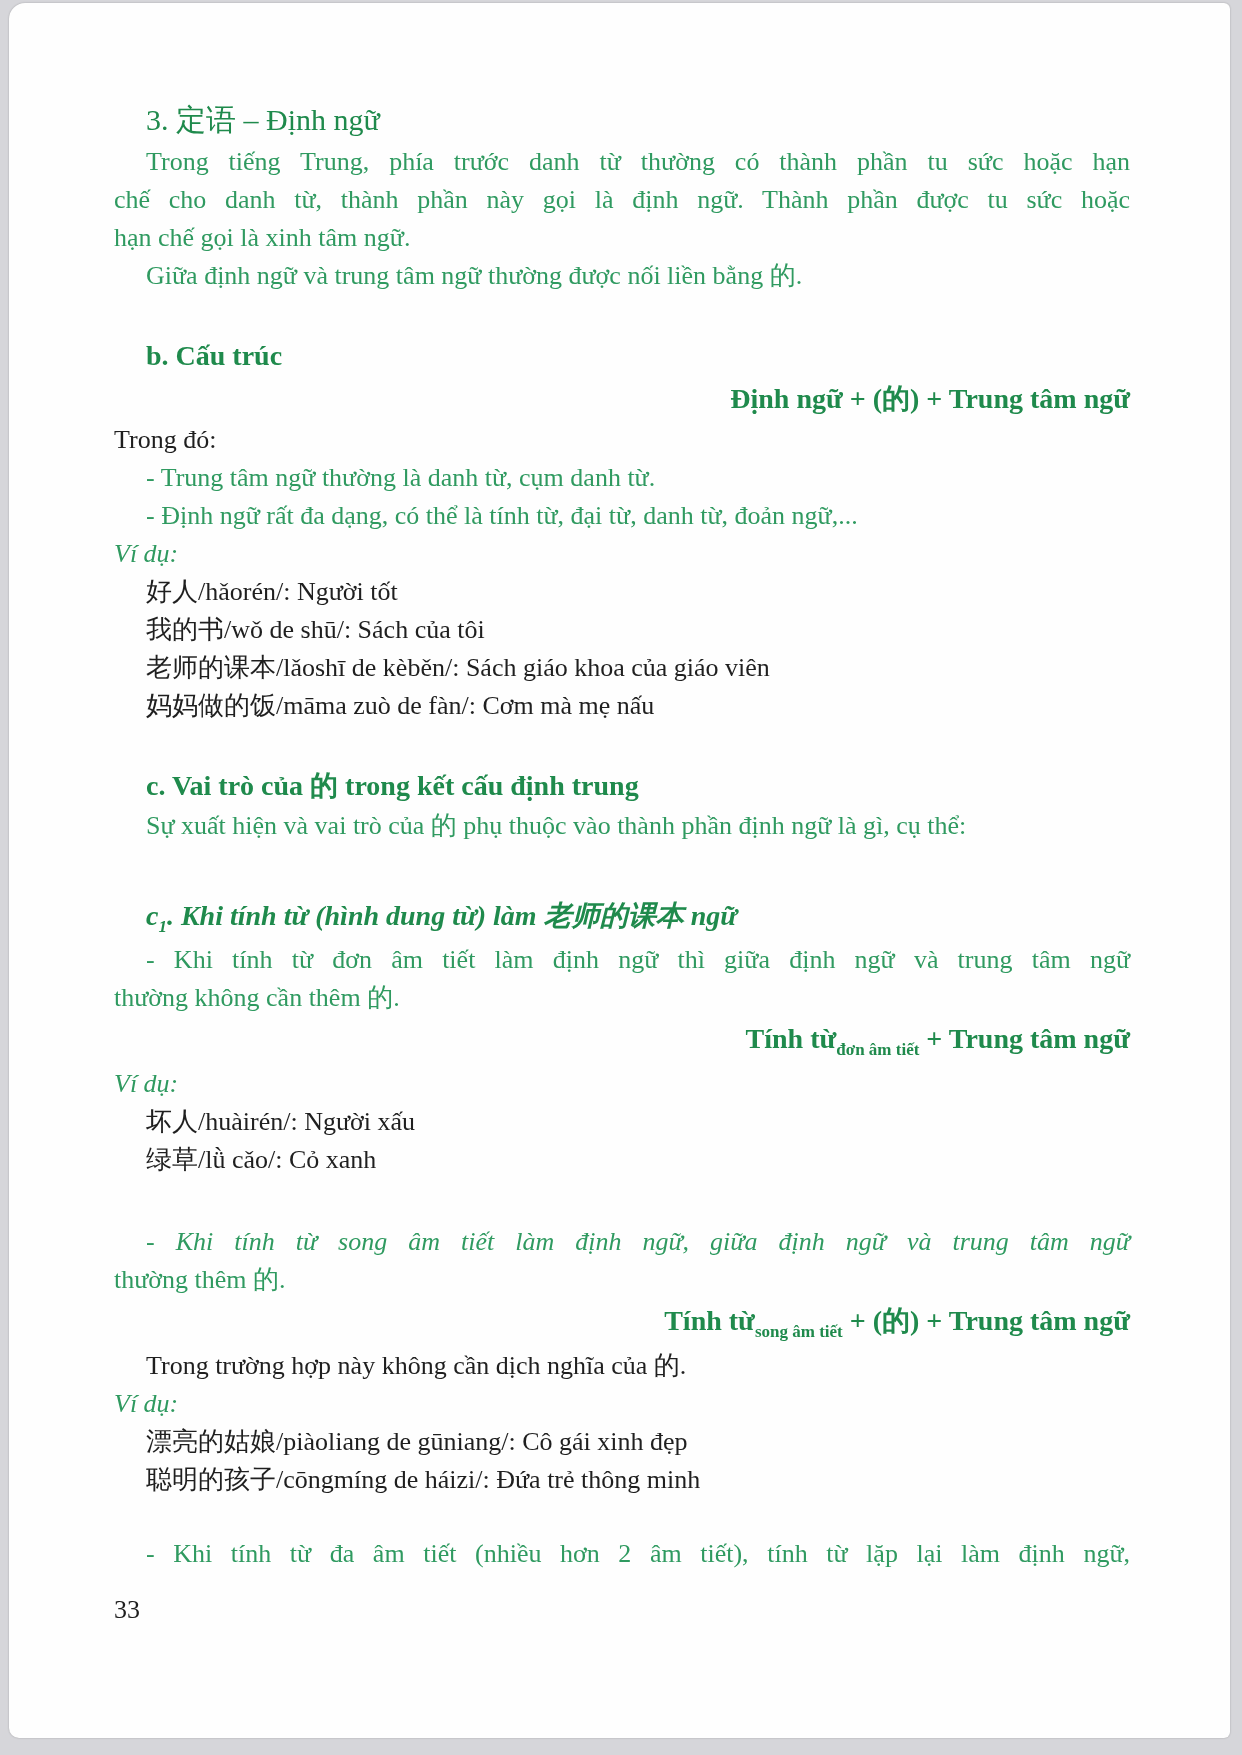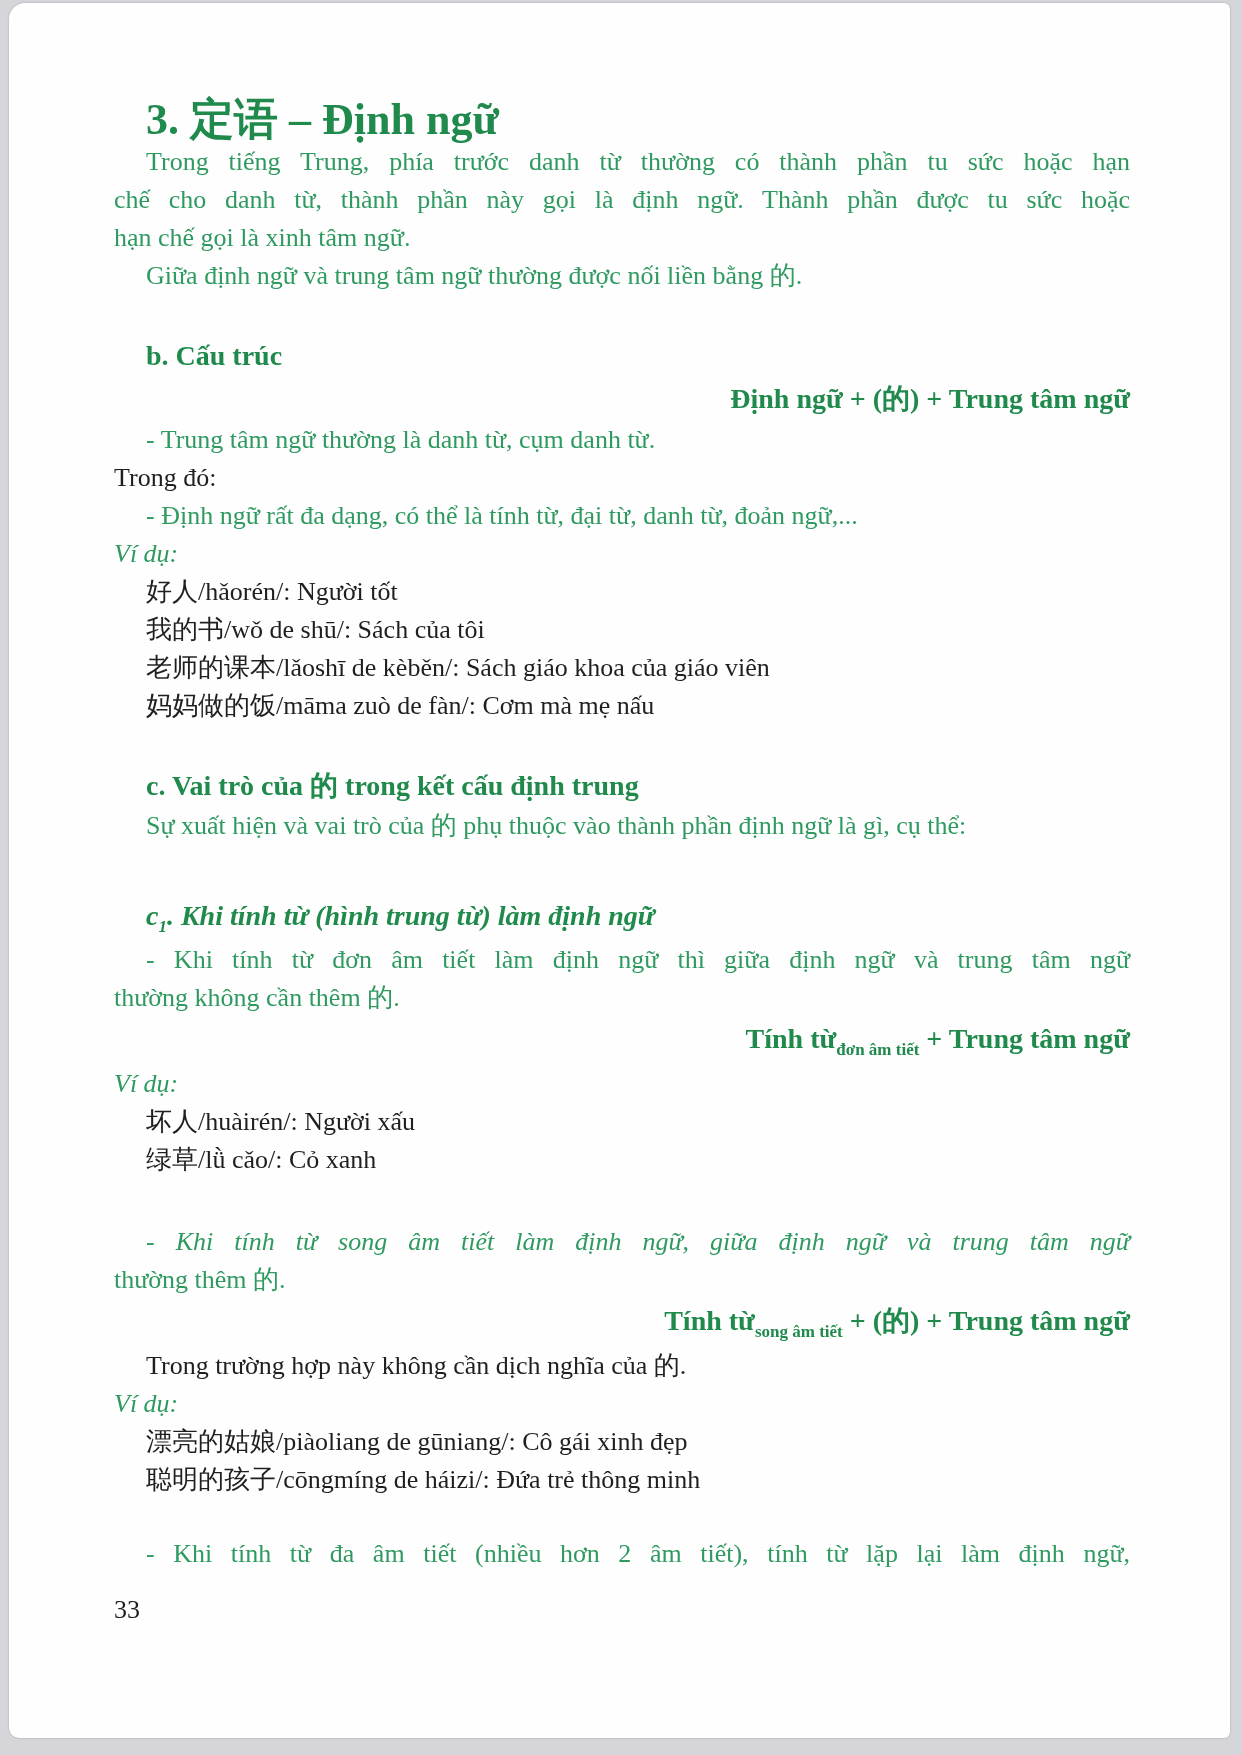--- a/index.html
+++ b/index.html
@@ -27,21 +27,21 @@
   }
   .ln{
     font-size:26px;line-height:38px;
     color:var(--green-body);
     white-space:normal;
   }
   .black{color:var(--ink-black);}
   .ind{padding-left:32px;}
   .just{text-align:justify;text-align-last:justify;}
   .it{font-style:italic;}
-  .h1{font-size:44px;line-height:46px;font-weight:bold;color:var(--green-heading);}
+  .h1{font-size:30px;line-height:46px;font-weight:normal;color:var(--green-heading);}
   .h2{font-size:28px;line-height:42px;font-weight:bold;color:var(--green-heading);}
   .formula{font-size:28px;line-height:44px;font-weight:bold;color:var(--green-heading);text-align:right;}
   .sub{font-size:17px;position:relative;bottom:-7px;font-weight:bold;}
   .gap-52{margin-top:40px;}
   .gap-50{margin-top:50px;}
   .gap-44{margin-top:44px;font-style:italic;}
   .gap-36{margin-top:36px;}
   .page-number{
     margin-top:18px;
     font-size:26px;line-height:38px;color:var(--ink-black);
@@ -57,33 +57,33 @@
     <div class="ln h1 ind">3. 定语 – Định ngữ</div>
 
 
     <div class="ln ind just">Trong tiếng Trung, phía trước danh từ thường có thành phần tu sức hoặc hạn</div>
     <div class="ln just">chế cho danh từ, thành phần này gọi là định ngữ. Thành phần được tu sức hoặc</div>
     <div class="ln">hạn chế gọi là xinh tâm ngữ.</div>
     <div class="ln ind">Giữa định ngữ và trung tâm ngữ thường được nối liền bằng 的.</div>
 
     <div class="ln h2 ind gap-52">b. Cấu trúc</div>
     <div class="ln formula">Định ngữ + (的) + Trung tâm ngữ</div>
+    <div class="ln black">Trong đó:</div>
     <div class="ln ind">- Trung tâm ngữ thường là danh từ, cụm danh từ.</div>
-    <div class="ln black">Trong đó:</div>
     <div class="ln ind">- Định ngữ rất đa dạng, có thể là tính từ, đại từ, danh từ, đoản ngữ,...</div>
     <div class="ln it">Ví dụ:</div>
     <div class="ln black ind">好人/hǎorén/: Người tốt</div>
     <div class="ln black ind">我的书/wǒ de shū/: Sách của tôi</div>
     <div class="ln black ind">老师的课本/lǎoshī de kèběn/: Sách giáo khoa của giáo viên</div>
     <div class="ln black ind">妈妈做的饭/māma zuò de fàn/: Cơm mà mẹ nấu</div>
 
     <div class="ln h2 ind gap-52">c. Vai trò của 的 trong kết cấu định trung</div>
     <div class="ln ind">Sự xuất hiện và vai trò của 的 phụ thuộc vào thành phần định ngữ là gì, cụ thể:</div>
 
-    <div class="ln h2 it ind gap-50"><span>c</span><span class="sub">1</span><span>. Khi tính từ (hình trung từ) làm định ngữ</span></div>
+    <div class="ln h2 it ind gap-50"><span>c</span><span class="sub">1</span><span>. Khi tính từ (hình dung từ) làm 老师的课本 ngữ</span></div>
 
     <div class="ln ind just">- Khi tính từ đơn âm tiết làm định ngữ thì giữa định ngữ và trung tâm ngữ</div>
     <div class="ln">thường không cần thêm 的.</div>
     <div class="ln formula"><span>Tính từ</span><span class="sub">đơn âm tiết</span><span> + Trung tâm ngữ</span></div>
     <div class="ln it">Ví dụ:</div>
     <div class="ln black ind">坏人/huàirén/: Người xấu</div>
     <div class="ln black ind">绿草/lǜ cǎo/: Cỏ xanh</div>
 
     <div class="ln ind just gap-44">- Khi tính từ song âm tiết làm định ngữ, giữa định ngữ và trung tâm ngữ</div>
     <div class="ln">thường thêm 的.</div>

